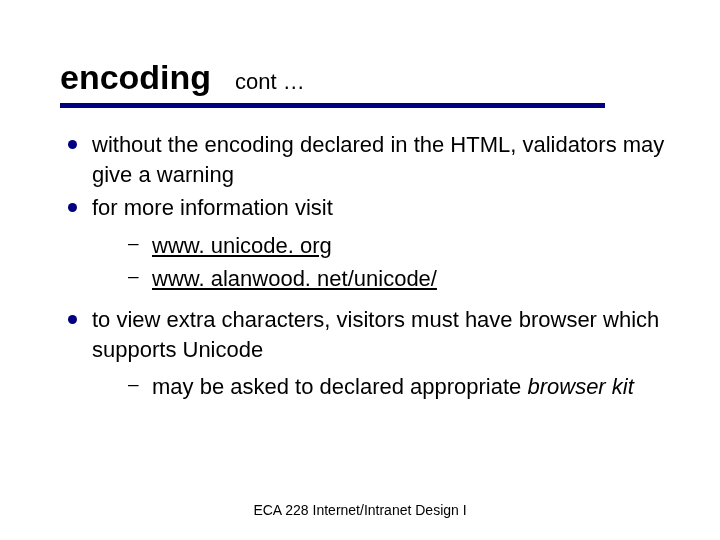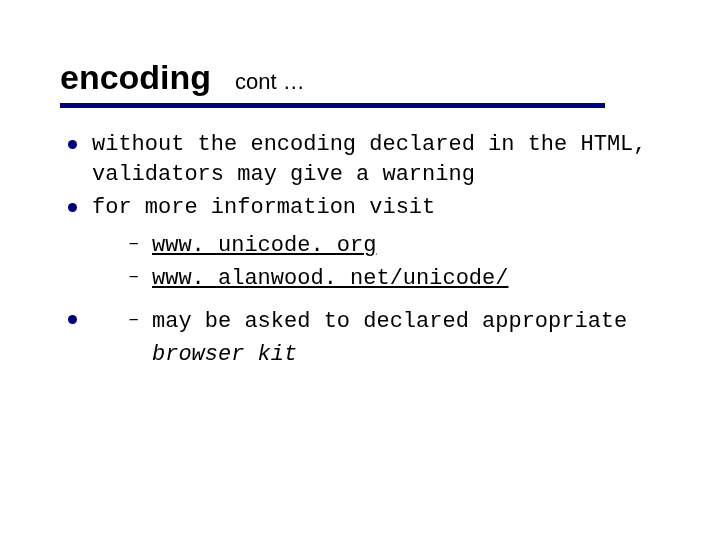--- a/index.html
+++ b/index.html
@@ -34,21 +34,20 @@
     margin-top: 29px;
   }
   .underline {
     height: 5px;
     background: #000080;
     width: 545px;
     margin-bottom: 22px;
   }
   .content {
     padding-left: 4px;
-    font-family: Liberation Mono, monospace;
   }
   ul.level1 {
     list-style: none;
   }
   ul.level1 > li {
     position: relative;
     padding-left: 28px;
     font-size: 22px;
     color: #000;
     line-height: 1.35;
@@ -120,22 +119,24 @@
         <ul class="level2">
           <li>
             <span class="link">www. unicode. org</span>
           </li>
           <li>
             <span class="link">www. alanwood. net/unicode/</span>
           </li>
         </ul>
       </li>
       <li>
+        <span>to view extra characters, visitors must have browser which supports Unicode</span>
         <ul class="level2">
           <li>
             <span>may be asked to declared appropriate </span><span class="italic">browser kit</span>
           </li>
         </ul>
       </li>
     </ul>
   </div>
 
+  <div class="footer">ECA 228  Internet/Intranet Design I</div>
 </div>
 
 </body></html>

